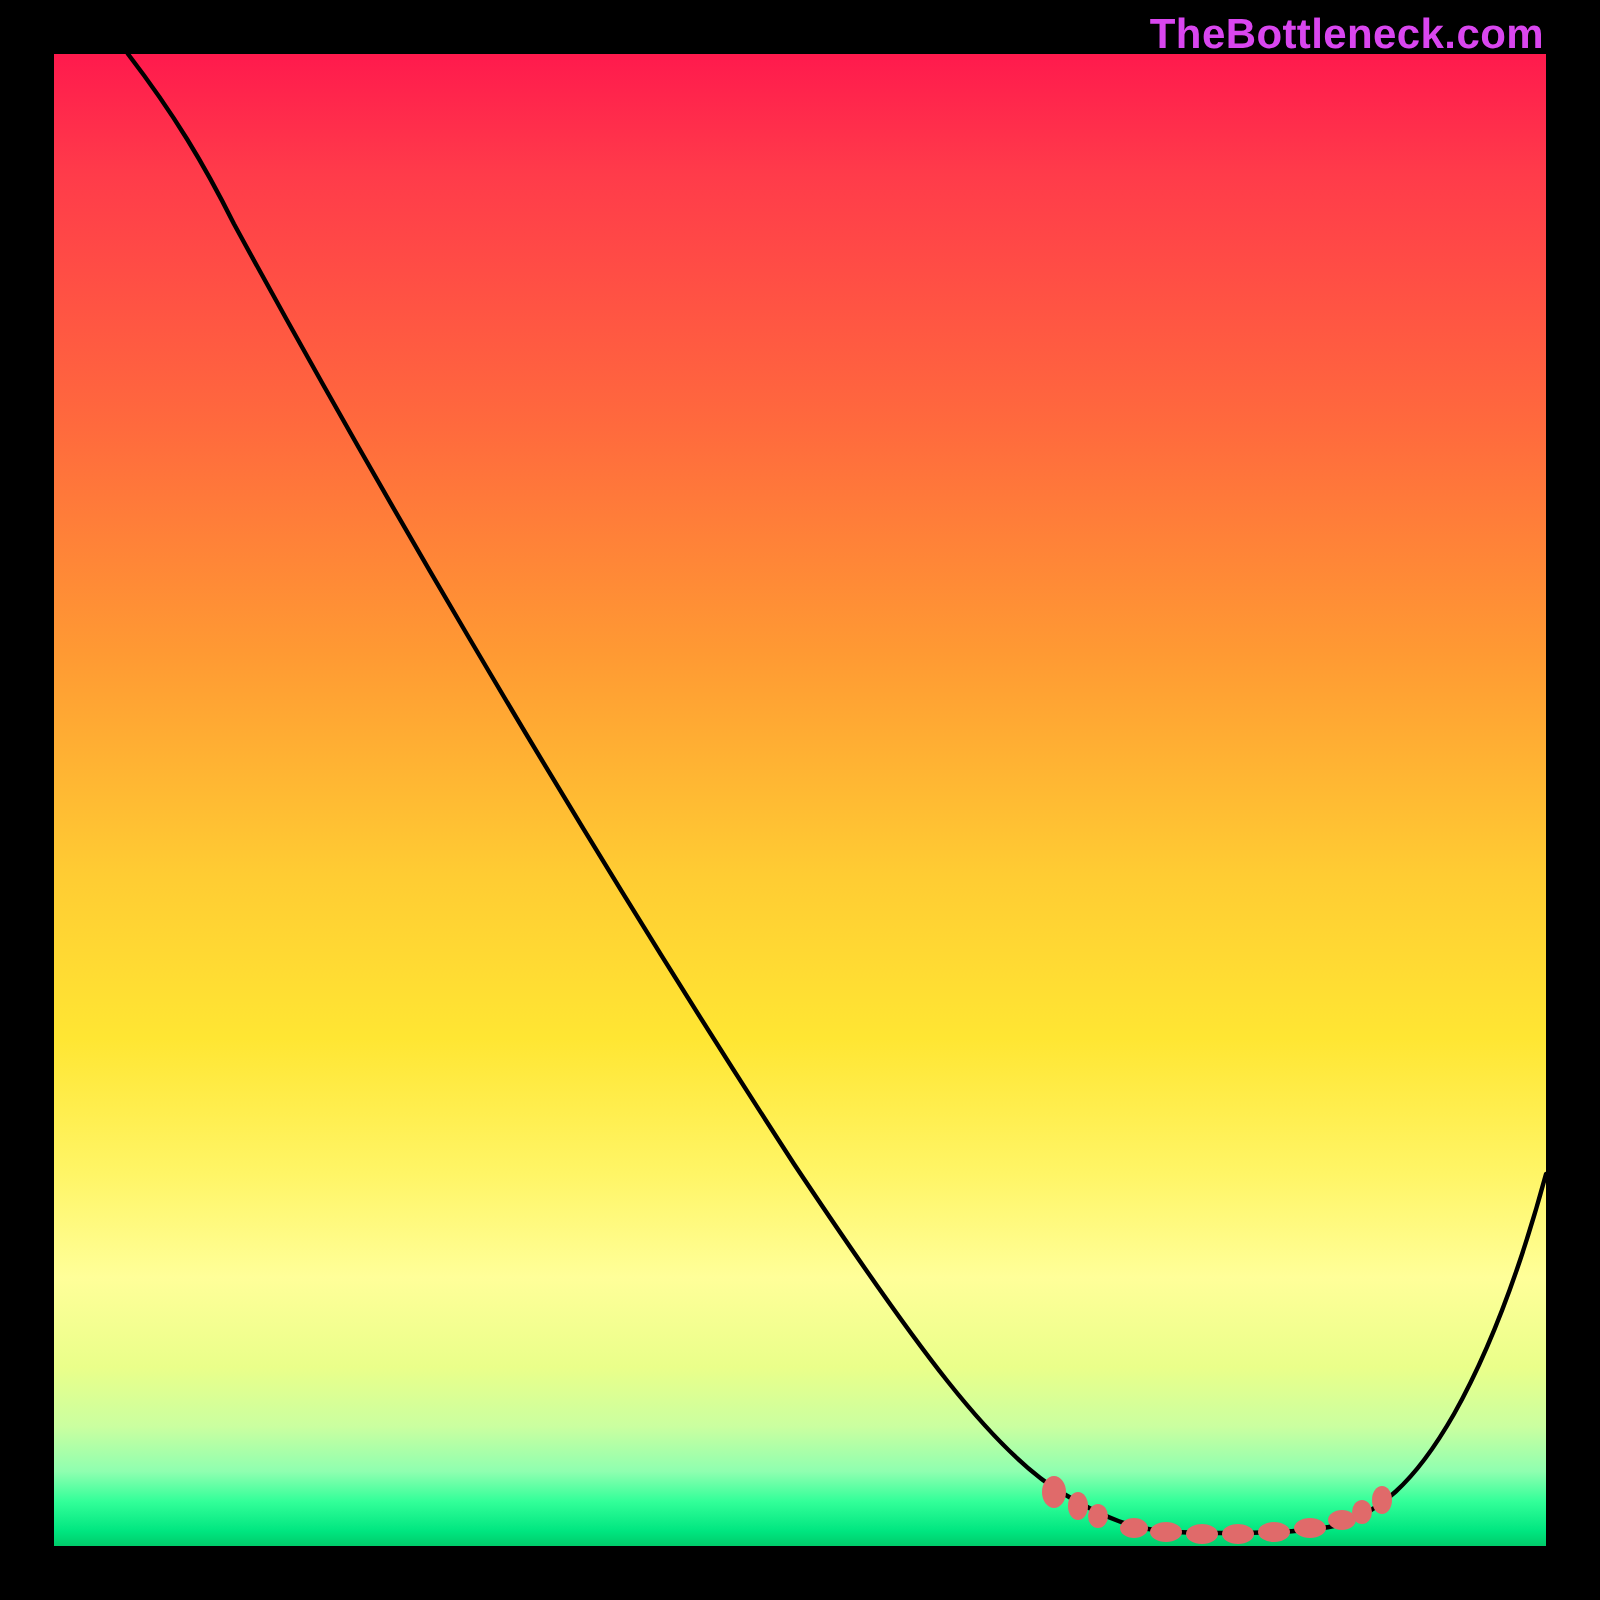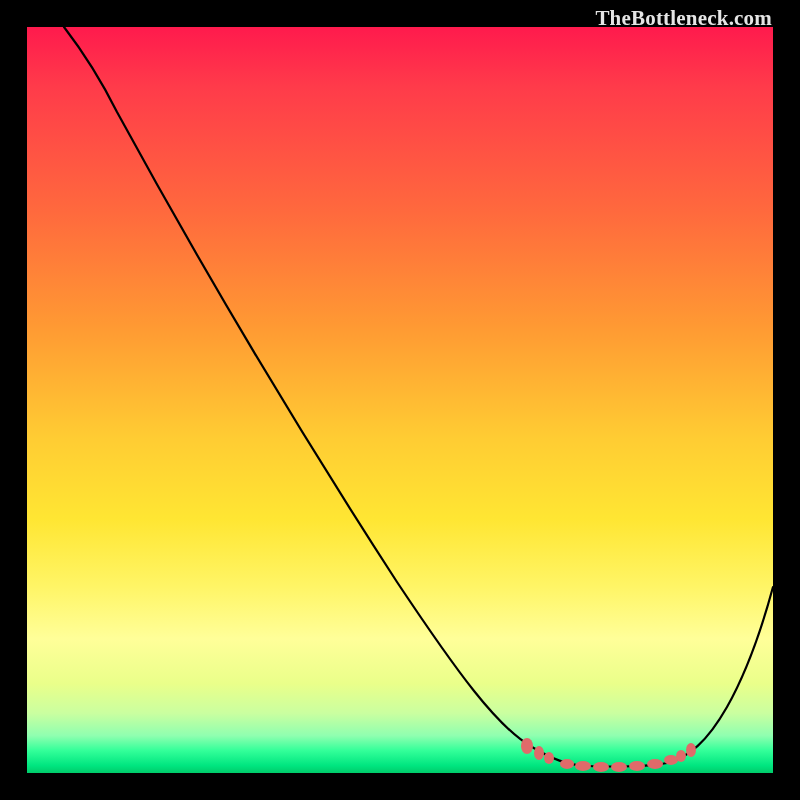--- a/index.html
+++ b/index.html
@@ -41,26 +41,25 @@
       #8fffb0 95%,
       #33ff99 97%,
       #00e680 99%,
       #00cc6a 100%
     );
   }
   .watermark {
     position: absolute;
     top: 6px;
     right: 28px;
-    color: #e5e5e5;
+    color: #d946ef;
     font-size: 21px;
     font-weight: 600;
     letter-spacing: 0.2px;
     user-select: none;
-    font-family: Liberation Serif, serif;
   }
   svg.curve {
     position: absolute;
     left: 0;
     top: 0;
     width: 746px;
     height: 746px;
     overflow: visible;
   }
   .curve-path {

